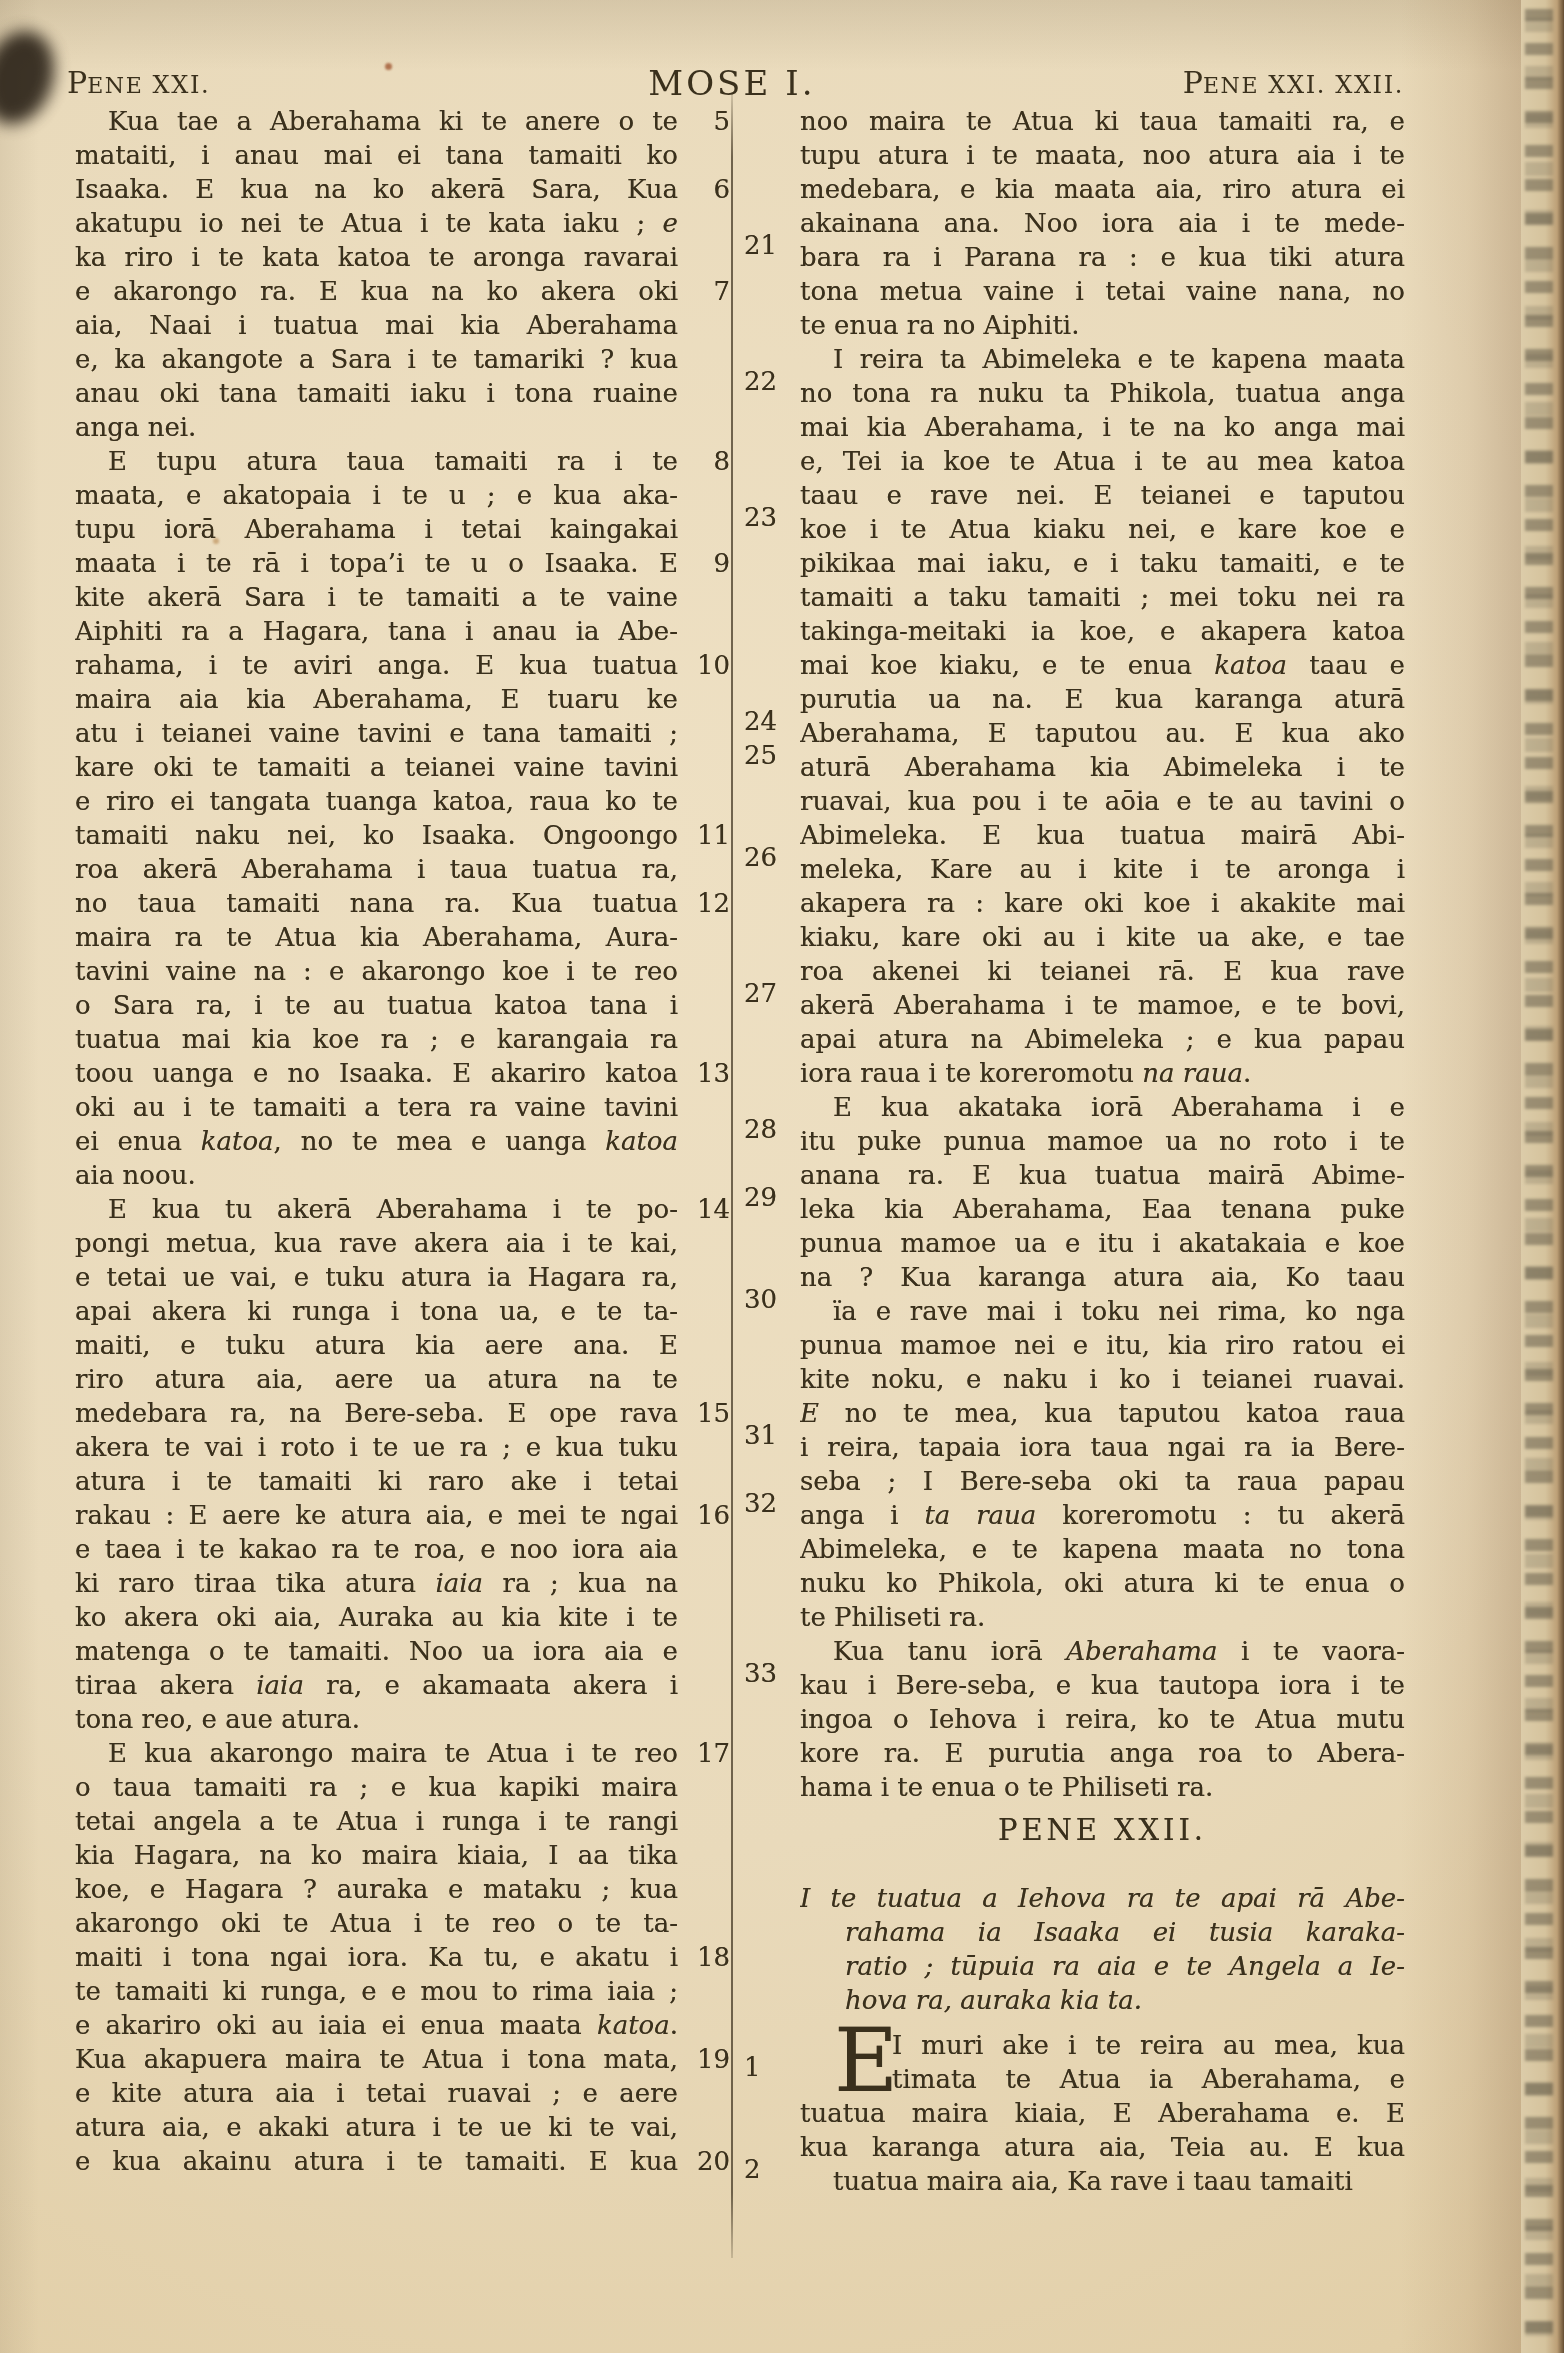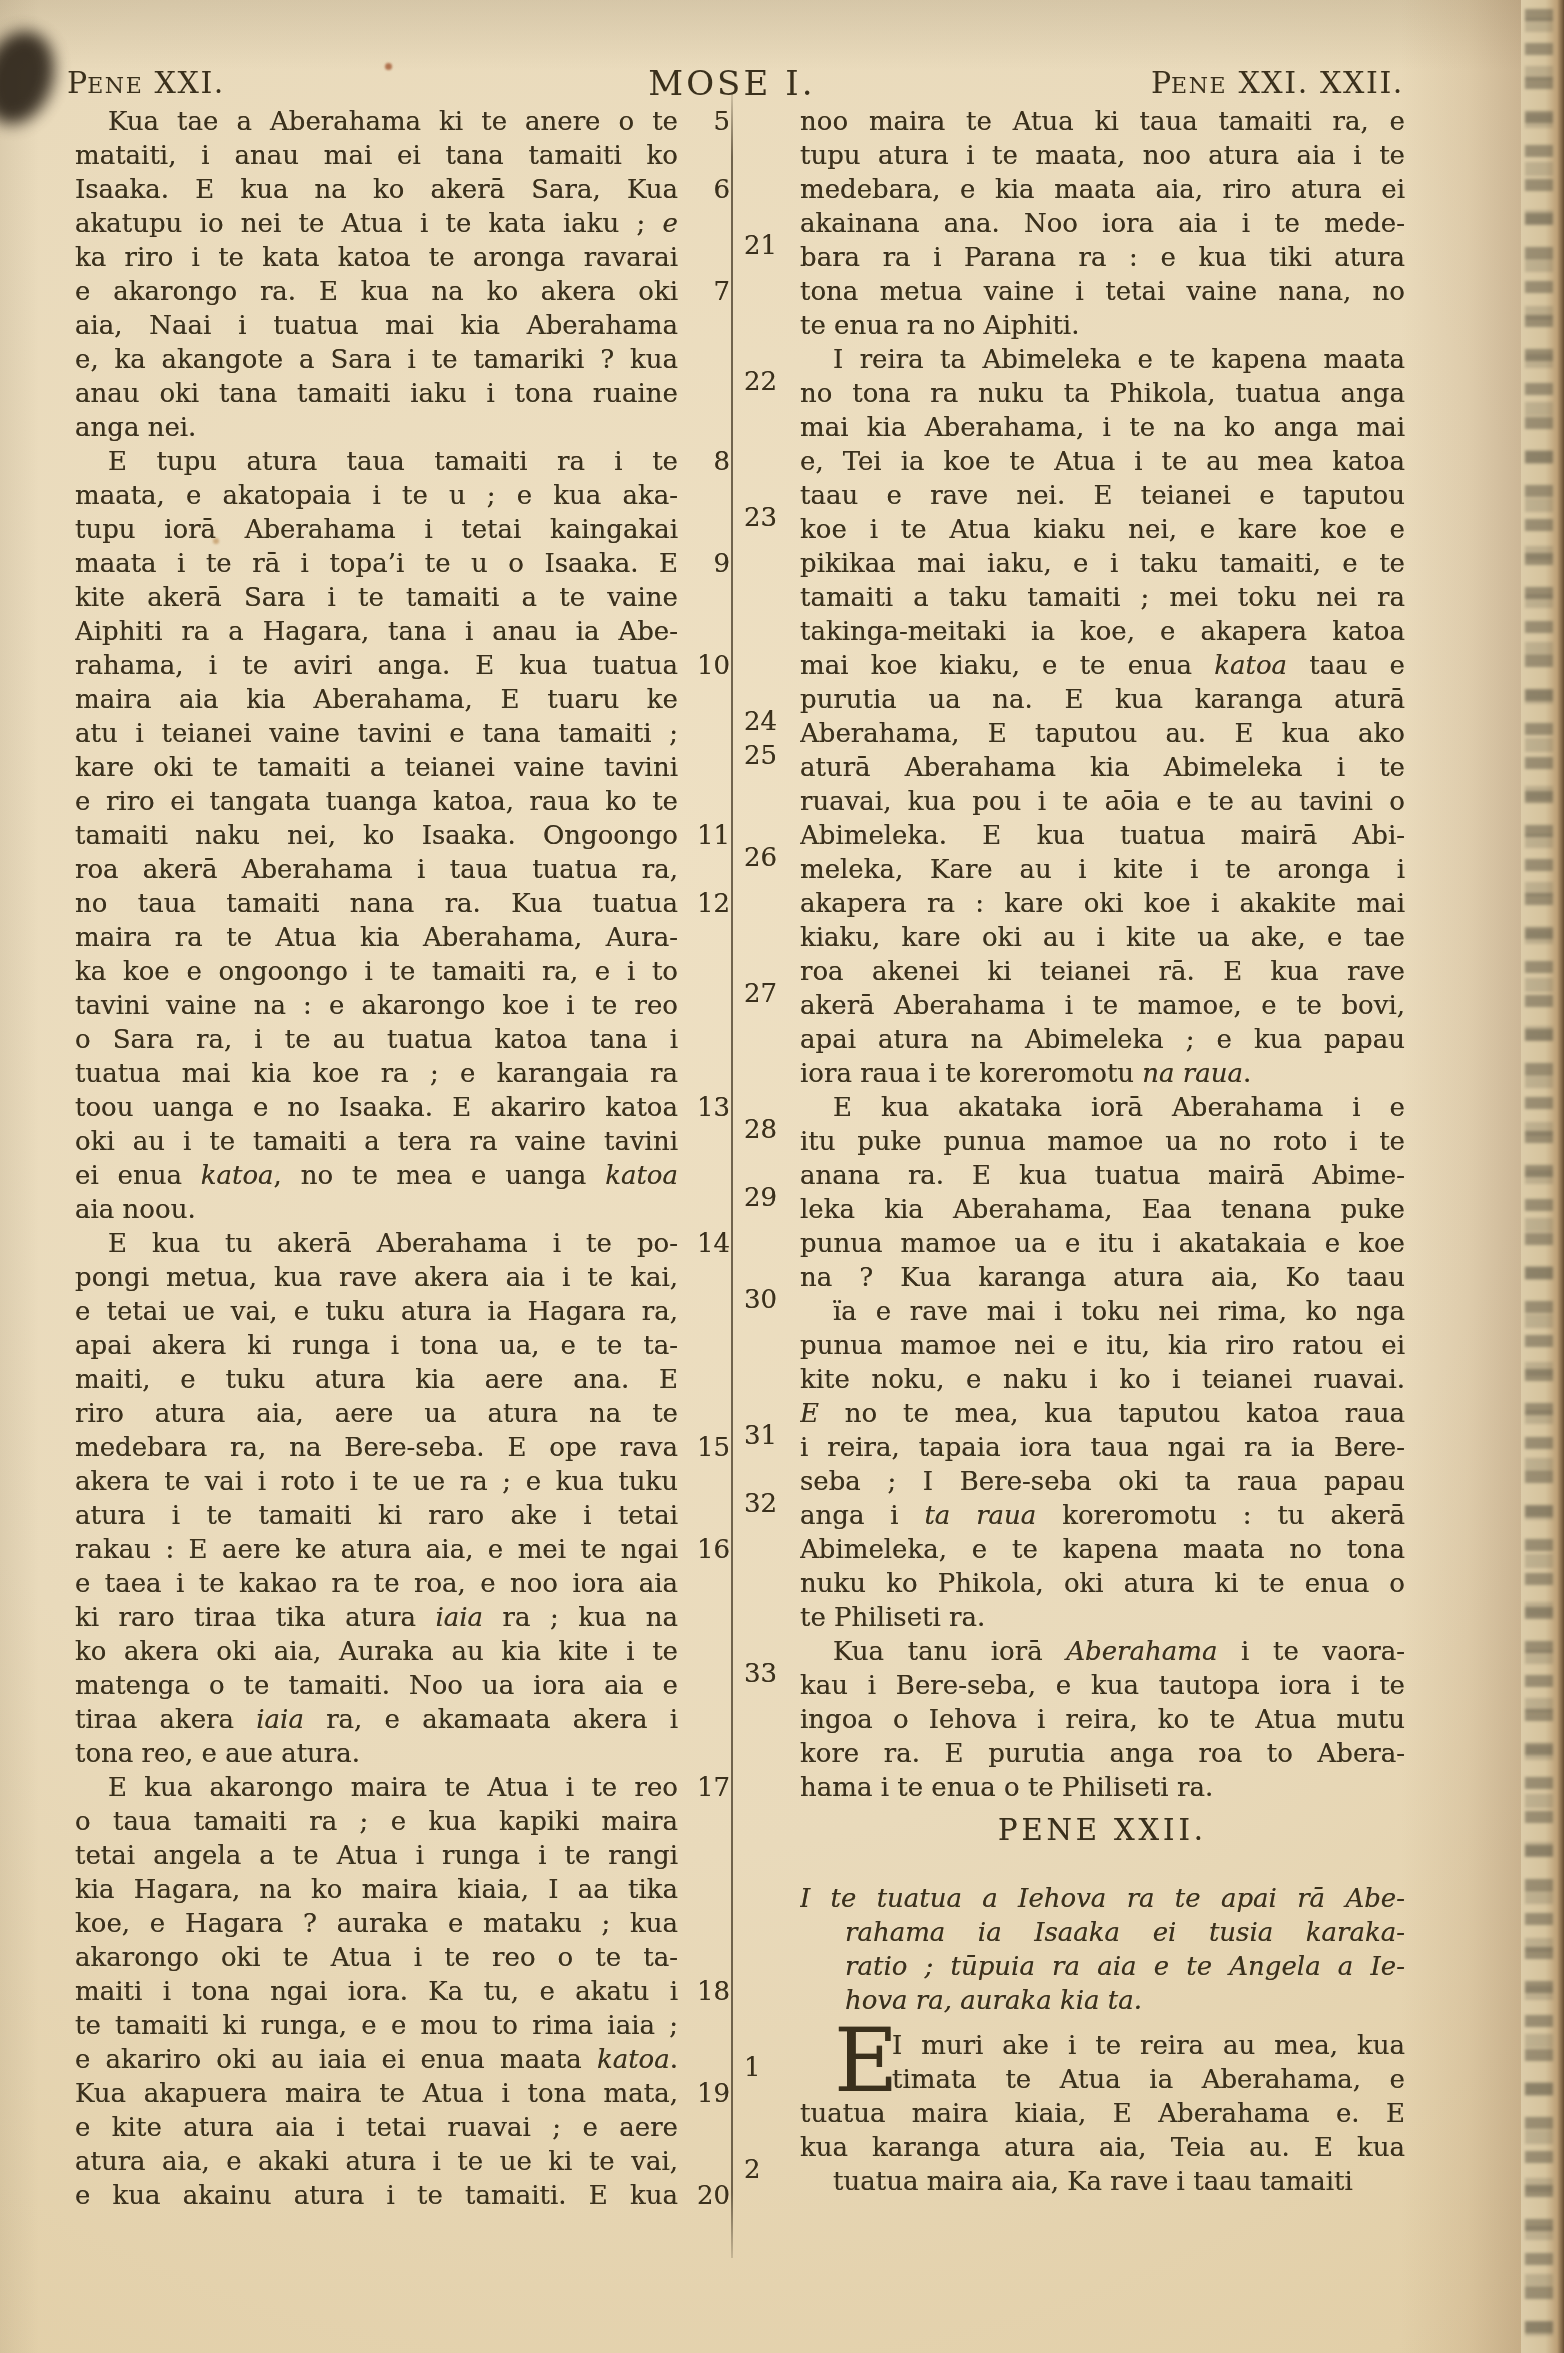--- a/index.html
+++ b/index.html
@@ -37,21 +37,21 @@
     transform:rotate(18deg);opacity:.85;
   }
   .speck{position:absolute;border-radius:50%;filter:blur(0.8px);}
   .speck.s1{left:385px;top:63px;width:7px;height:7px;background:#9c4f2a;opacity:.75;}
   .speck.s2{left:213px;top:538px;width:5.5px;height:5.5px;background:#b98a52;opacity:.6;}
   .speck.s3{left:1343px;top:1178px;width:4.7px;height:4.7px;background:#a5793f;opacity:.5;}
 
   .runhead{position:absolute;top:64px;height:38px;line-height:38px;white-space:nowrap;}
   .runhead .initial{font-size:30px;}
   .runhead .sc{font-size:22px;letter-spacing:1.6px;}
-  .runhead .rest{font-size:30px;letter-spacing:1.6px;}
+  .runhead .rest{font-size:24px;letter-spacing:1.6px;}
   #head-left{left:67px;}
   #head-center{left:732px;transform:translateX(-50%);font-size:34px;letter-spacing:3.1px;}
   #head-right{left:782px;width:622px;text-align:right;}
 
   .divider{
     position:absolute;left:731px;top:92px;width:2.3px;height:2166px;
     background:linear-gradient(to bottom, rgba(70,58,38,.15), rgba(70,58,38,.75) 3%, rgba(70,58,38,.75) 97%, rgba(70,58,38,.2));
   }
 
   .col{position:absolute;top:104px;font-size:26px;
@@ -174,23 +174,20 @@
       <span class="t"><span>roa akerā Aberahama i taua tuatua ra,</span></span>
     </div>
     <div class="ln">
       <span class="t"><span>no taua tamaiti nana ra.  Kua tuatua</span></span>
       <span class="vn">12</span>
     </div>
     <div class="ln">
       <span class="t"><span>maira ra te Atua kia Aberahama, Aura-</span></span>
     </div>
     <div class="ln">
-      <span class="t"><span>ka koe e ongoongo i te tamaiti ra, e i to</span></span>
-    </div>
-    <div class="ln">
       <span class="t"><span>tavini vaine na : e akarongo koe i te reo</span></span>
     </div>
     <div class="ln">
       <span class="t"><span>o Sara ra, i te au tuatua katoa tana i</span></span>
     </div>
     <div class="ln">
       <span class="t"><span>tuatua mai kia koe ra ; e karangaia ra</span></span>
     </div>
     <div class="ln">
       <span class="t"><span>toou uanga e no Isaaka.  E akariro katoa</span></span>

